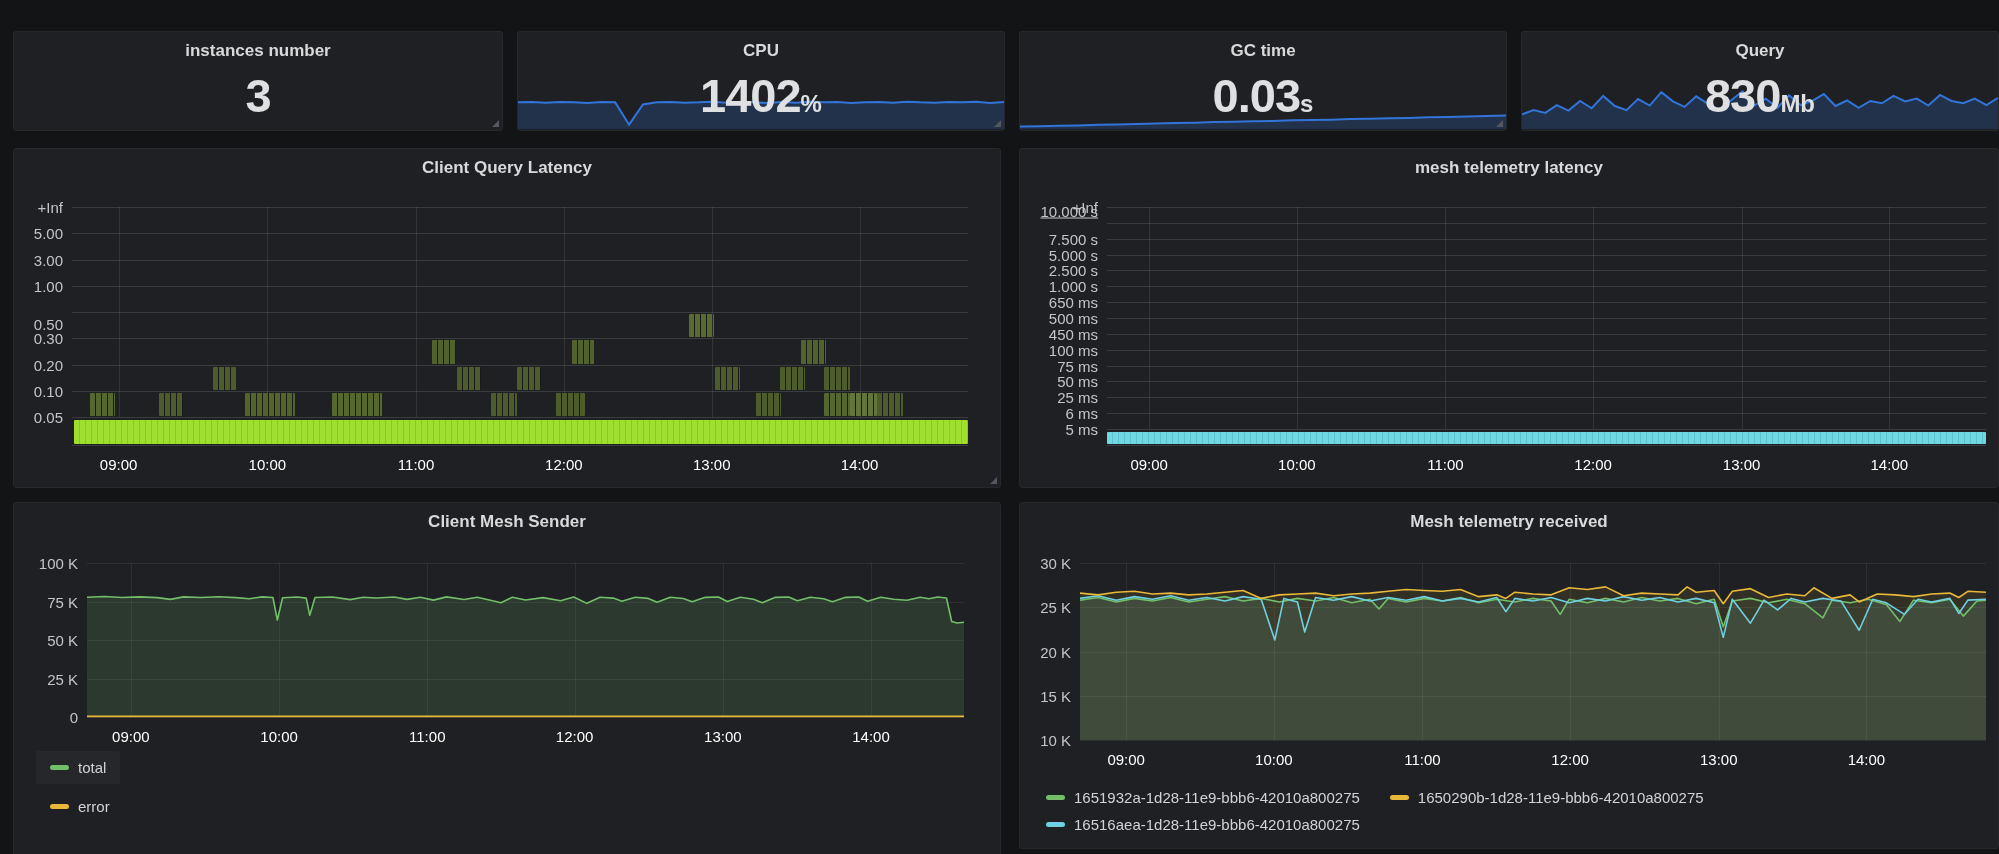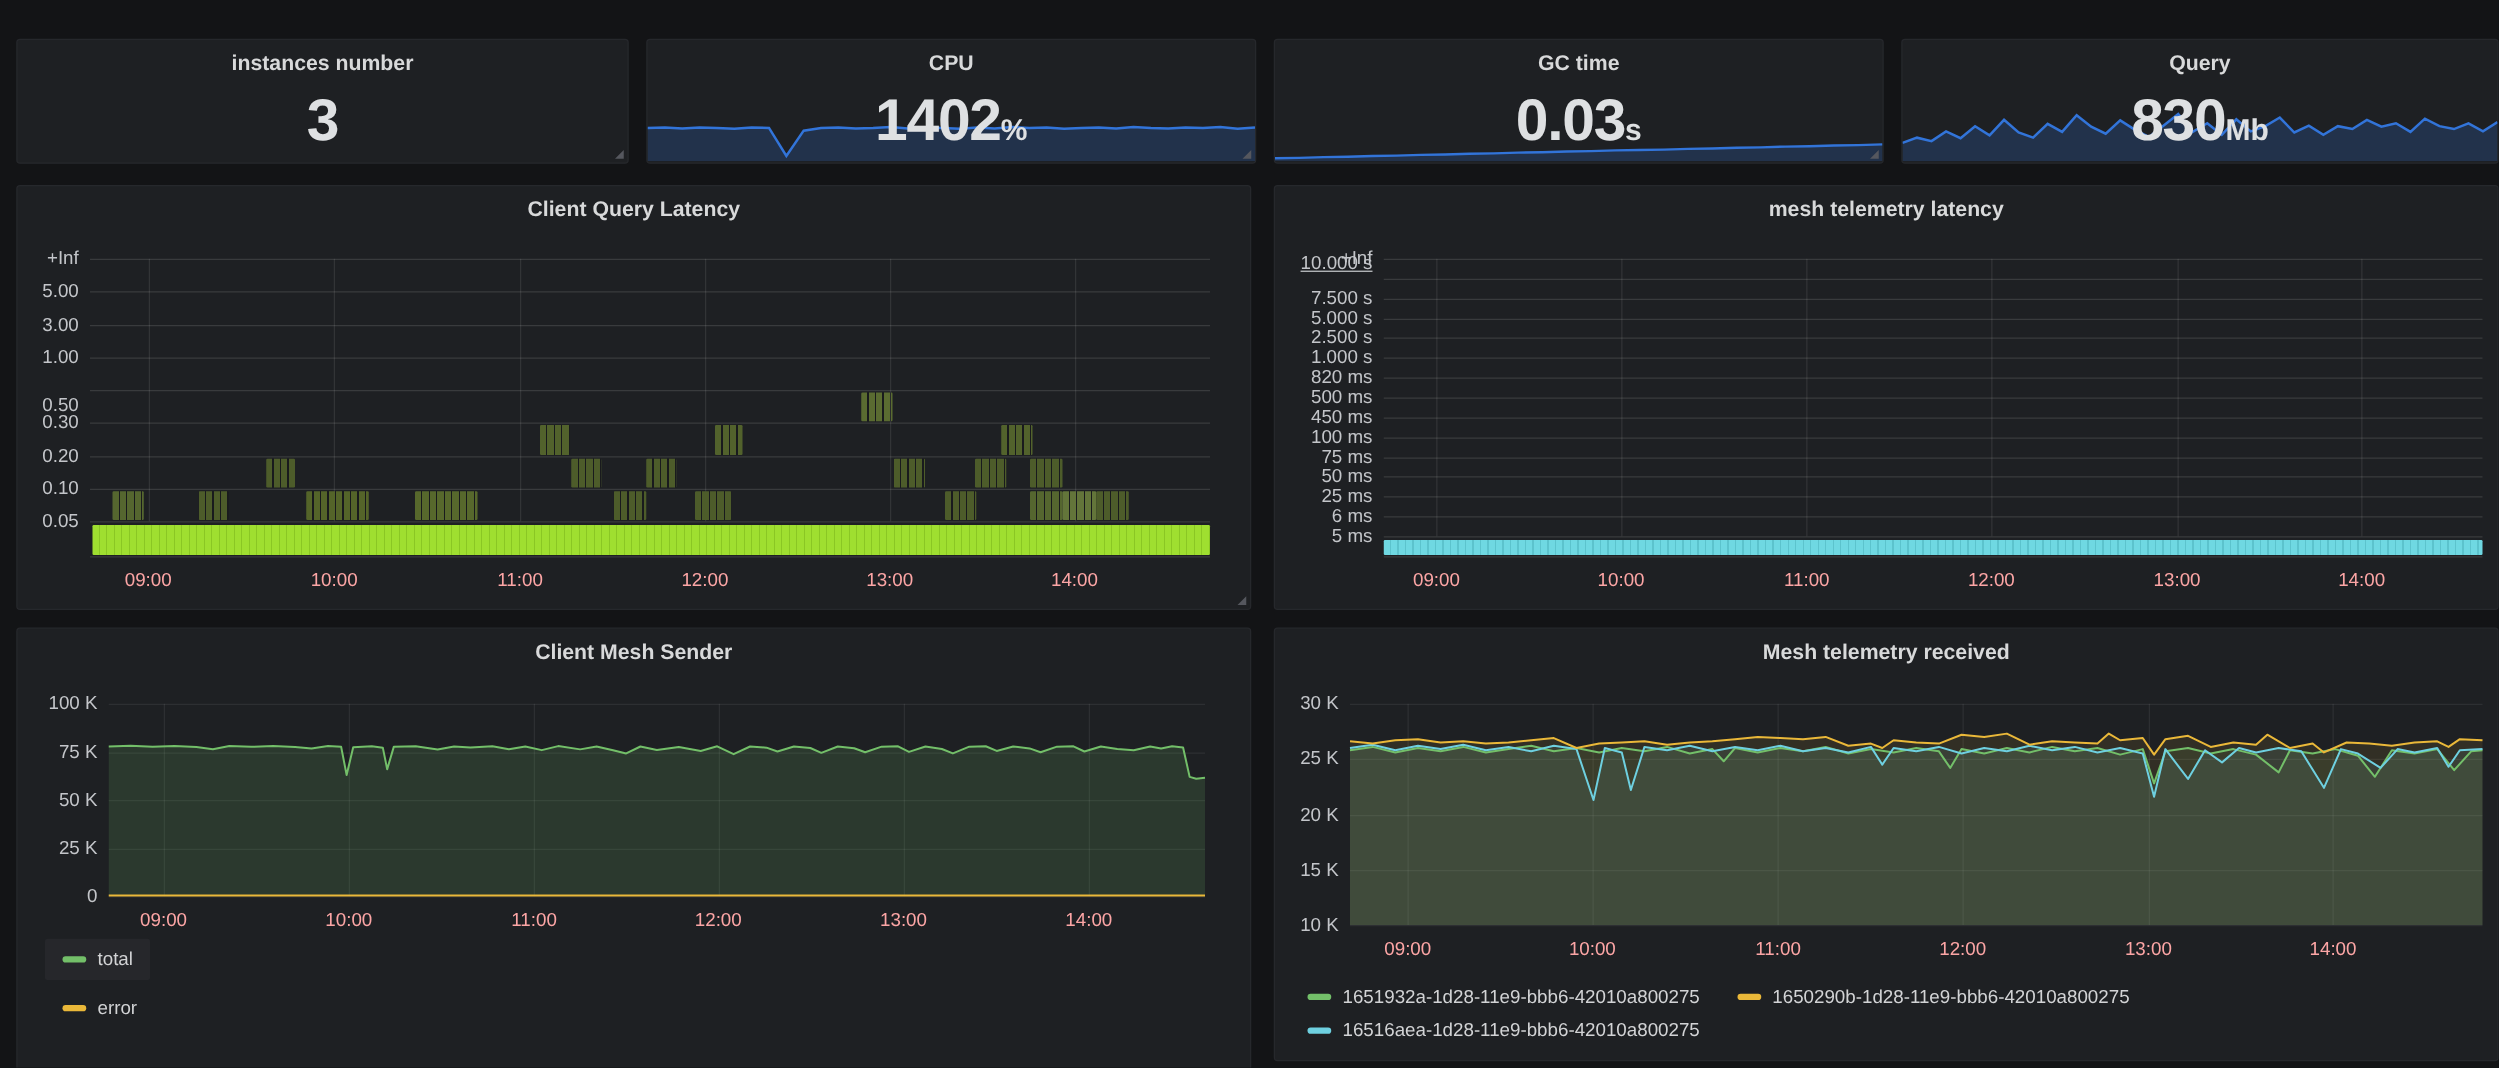--- a/index.html
+++ b/index.html
@@ -26,21 +26,21 @@
   .plot{position:absolute;}
   #chart0 .plot{left:58px;top:58px;width:896px;height:240px;}
   #chart1 .plot{left:87px;top:58px;width:879px;height:240px;}
   #chart2 .plot{left:73px;top:60px;width:877px;height:154px;}
   #chart3 .plot{left:60px;top:60px;width:906px;height:177px;}
   .gl-h{position:absolute;left:0;right:0;height:1px;background:rgba(255,255,255,0.12);}
   .gl-v{position:absolute;width:1px;top:0;background:rgba(255,255,255,0.09);}
   .ts .gl-h{background:rgba(255,255,255,0.07);}
   .ts .gl-v{background:rgba(255,255,255,0.07);}
   .ytick{position:absolute;left:-9px;transform:translate(-100%,-50%);font-size:15px;color:#c3c5c9;white-space:nowrap;}
-  .xtick{position:absolute;transform:translateX(-50%);font-size:15px;color:#fca5a5;white-space:nowrap;}
+  .xtick{position:absolute;transform:translateX(-50%);font-size:15px;color:#ffffff;white-space:nowrap;}
   .hm-cell{position:absolute;border-radius:1px;}
   .hm-bar{position:absolute;border-radius:1px;}
   .ts-svg{position:absolute;left:0;top:0;width:100%;height:100%;overflow:visible;}
   
   .legend{position:absolute;z-index:6;}
   #chart2 .legend{left:22px;top:248px;display:flex;flex-direction:column;gap:6px;align-items:flex-start;}
   #chart3 .legend{left:26px;top:282px;display:flex;flex-wrap:wrap;width:940px;column-gap:30px;row-gap:2px;}
   .li{display:flex;align-items:center;gap:9px;font-size:15px;color:#d2d3d5;cursor:pointer;
     padding:6px 14px;border-radius:2px;line-height:1.4;}
   #chart3 .li{padding:2px 0;}
@@ -152,21 +152,21 @@
         <span class="ytick" style="top: 4px; text-decoration: underline;">10.000 s</span>
         <div class="gl-h" style="top: 31.7143px;"></div>
         <span class="ytick" style="top: 31.7143px;">7.500 s</span>
         <div class="gl-h" style="top: 47.5714px;"></div>
         <span class="ytick" style="top: 47.5714px;">5.000 s</span>
         <div class="gl-h" style="top: 63.4286px;"></div>
         <span class="ytick" style="top: 63.4286px;">2.500 s</span>
         <div class="gl-h" style="top: 79.2857px;"></div>
         <span class="ytick" style="top: 79.2857px;">1.000 s</span>
         <div class="gl-h" style="top: 95.1429px;"></div>
-        <span class="ytick" style="top: 95.1429px;">820 ms</span>
+        <span class="ytick" style="top: 95.1429px;">650 ms</span>
         <div class="gl-h" style="top: 111px;"></div>
         <span class="ytick" style="top: 111px;">500 ms</span>
         <div class="gl-h" style="top: 126.857px;"></div>
         <span class="ytick" style="top: 126.857px;">450 ms</span>
         <div class="gl-h" style="top: 142.714px;"></div>
         <span class="ytick" style="top: 142.714px;">100 ms</span>
         <div class="gl-h" style="top: 158.571px;"></div>
         <span class="ytick" style="top: 158.571px;">75 ms</span>
         <div class="gl-h" style="top: 174.429px;"></div>
         <span class="ytick" style="top: 174.429px;">50 ms</span>

